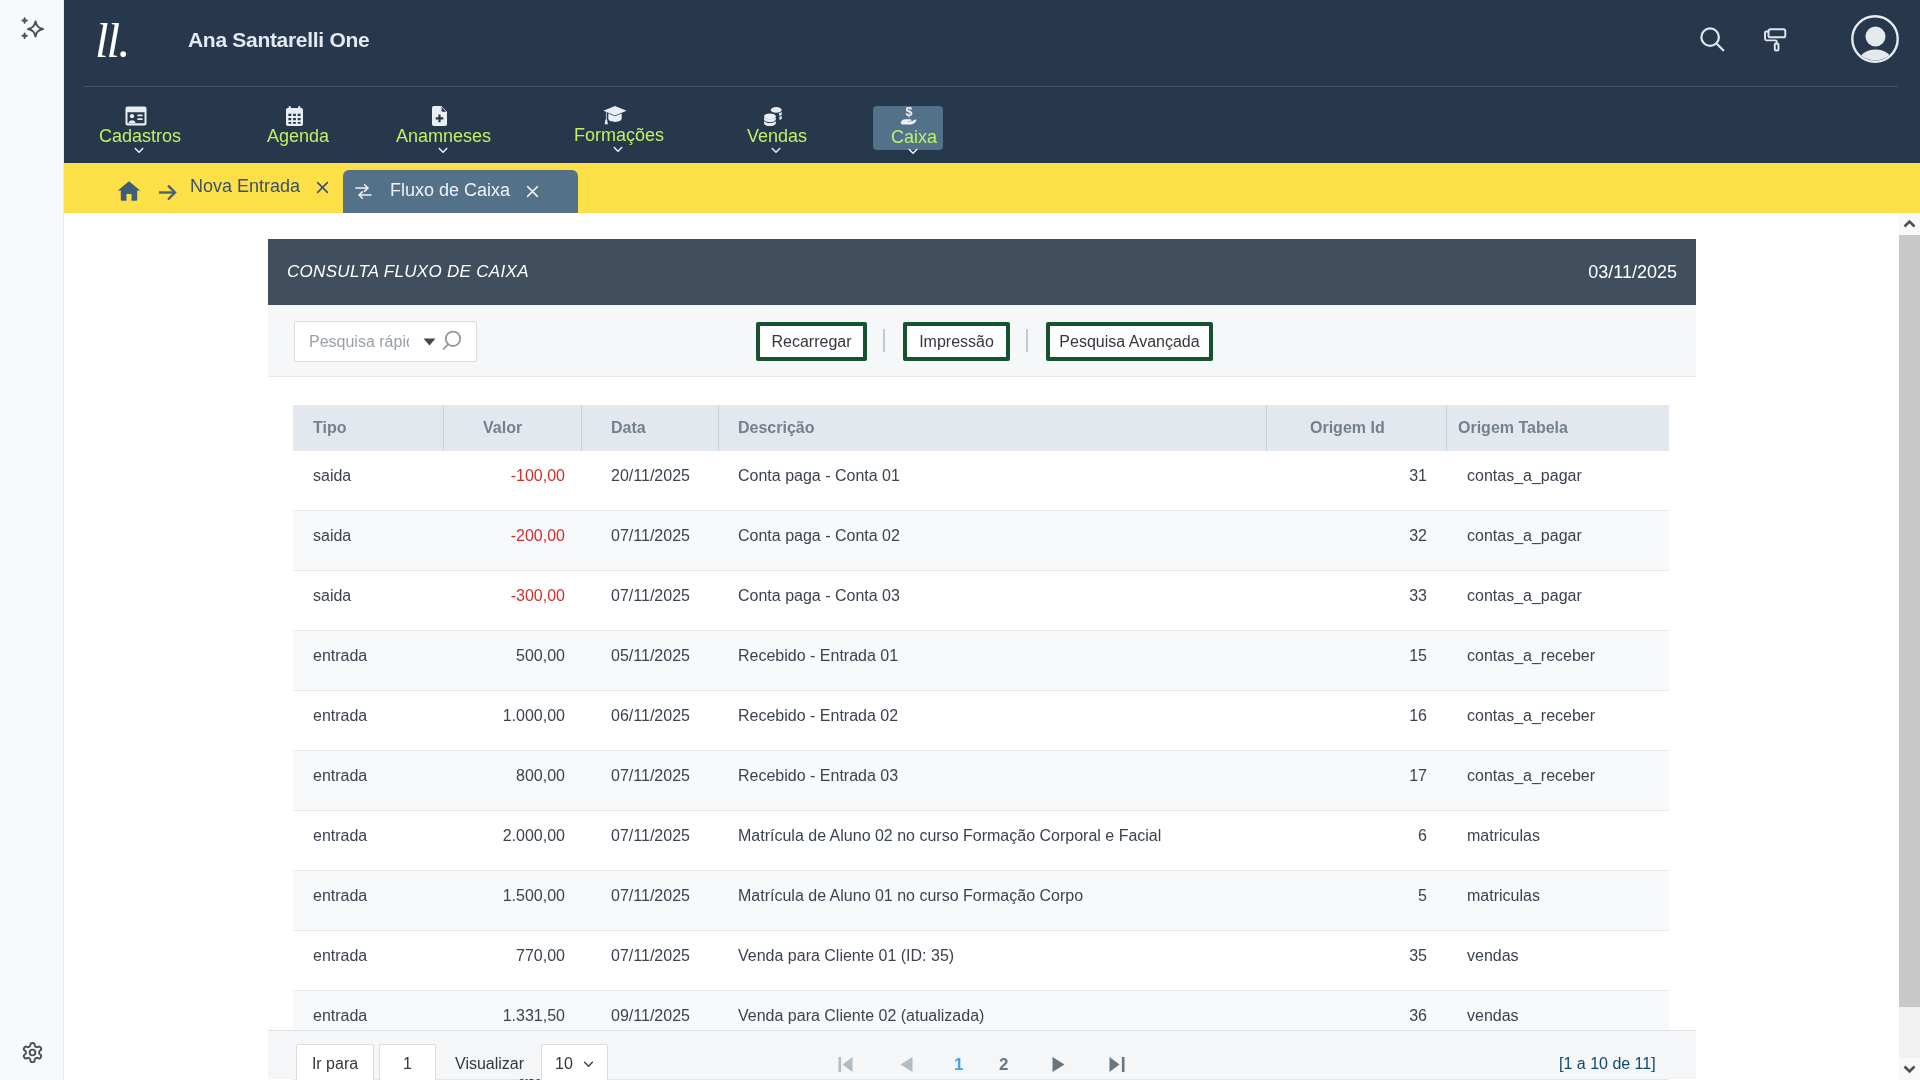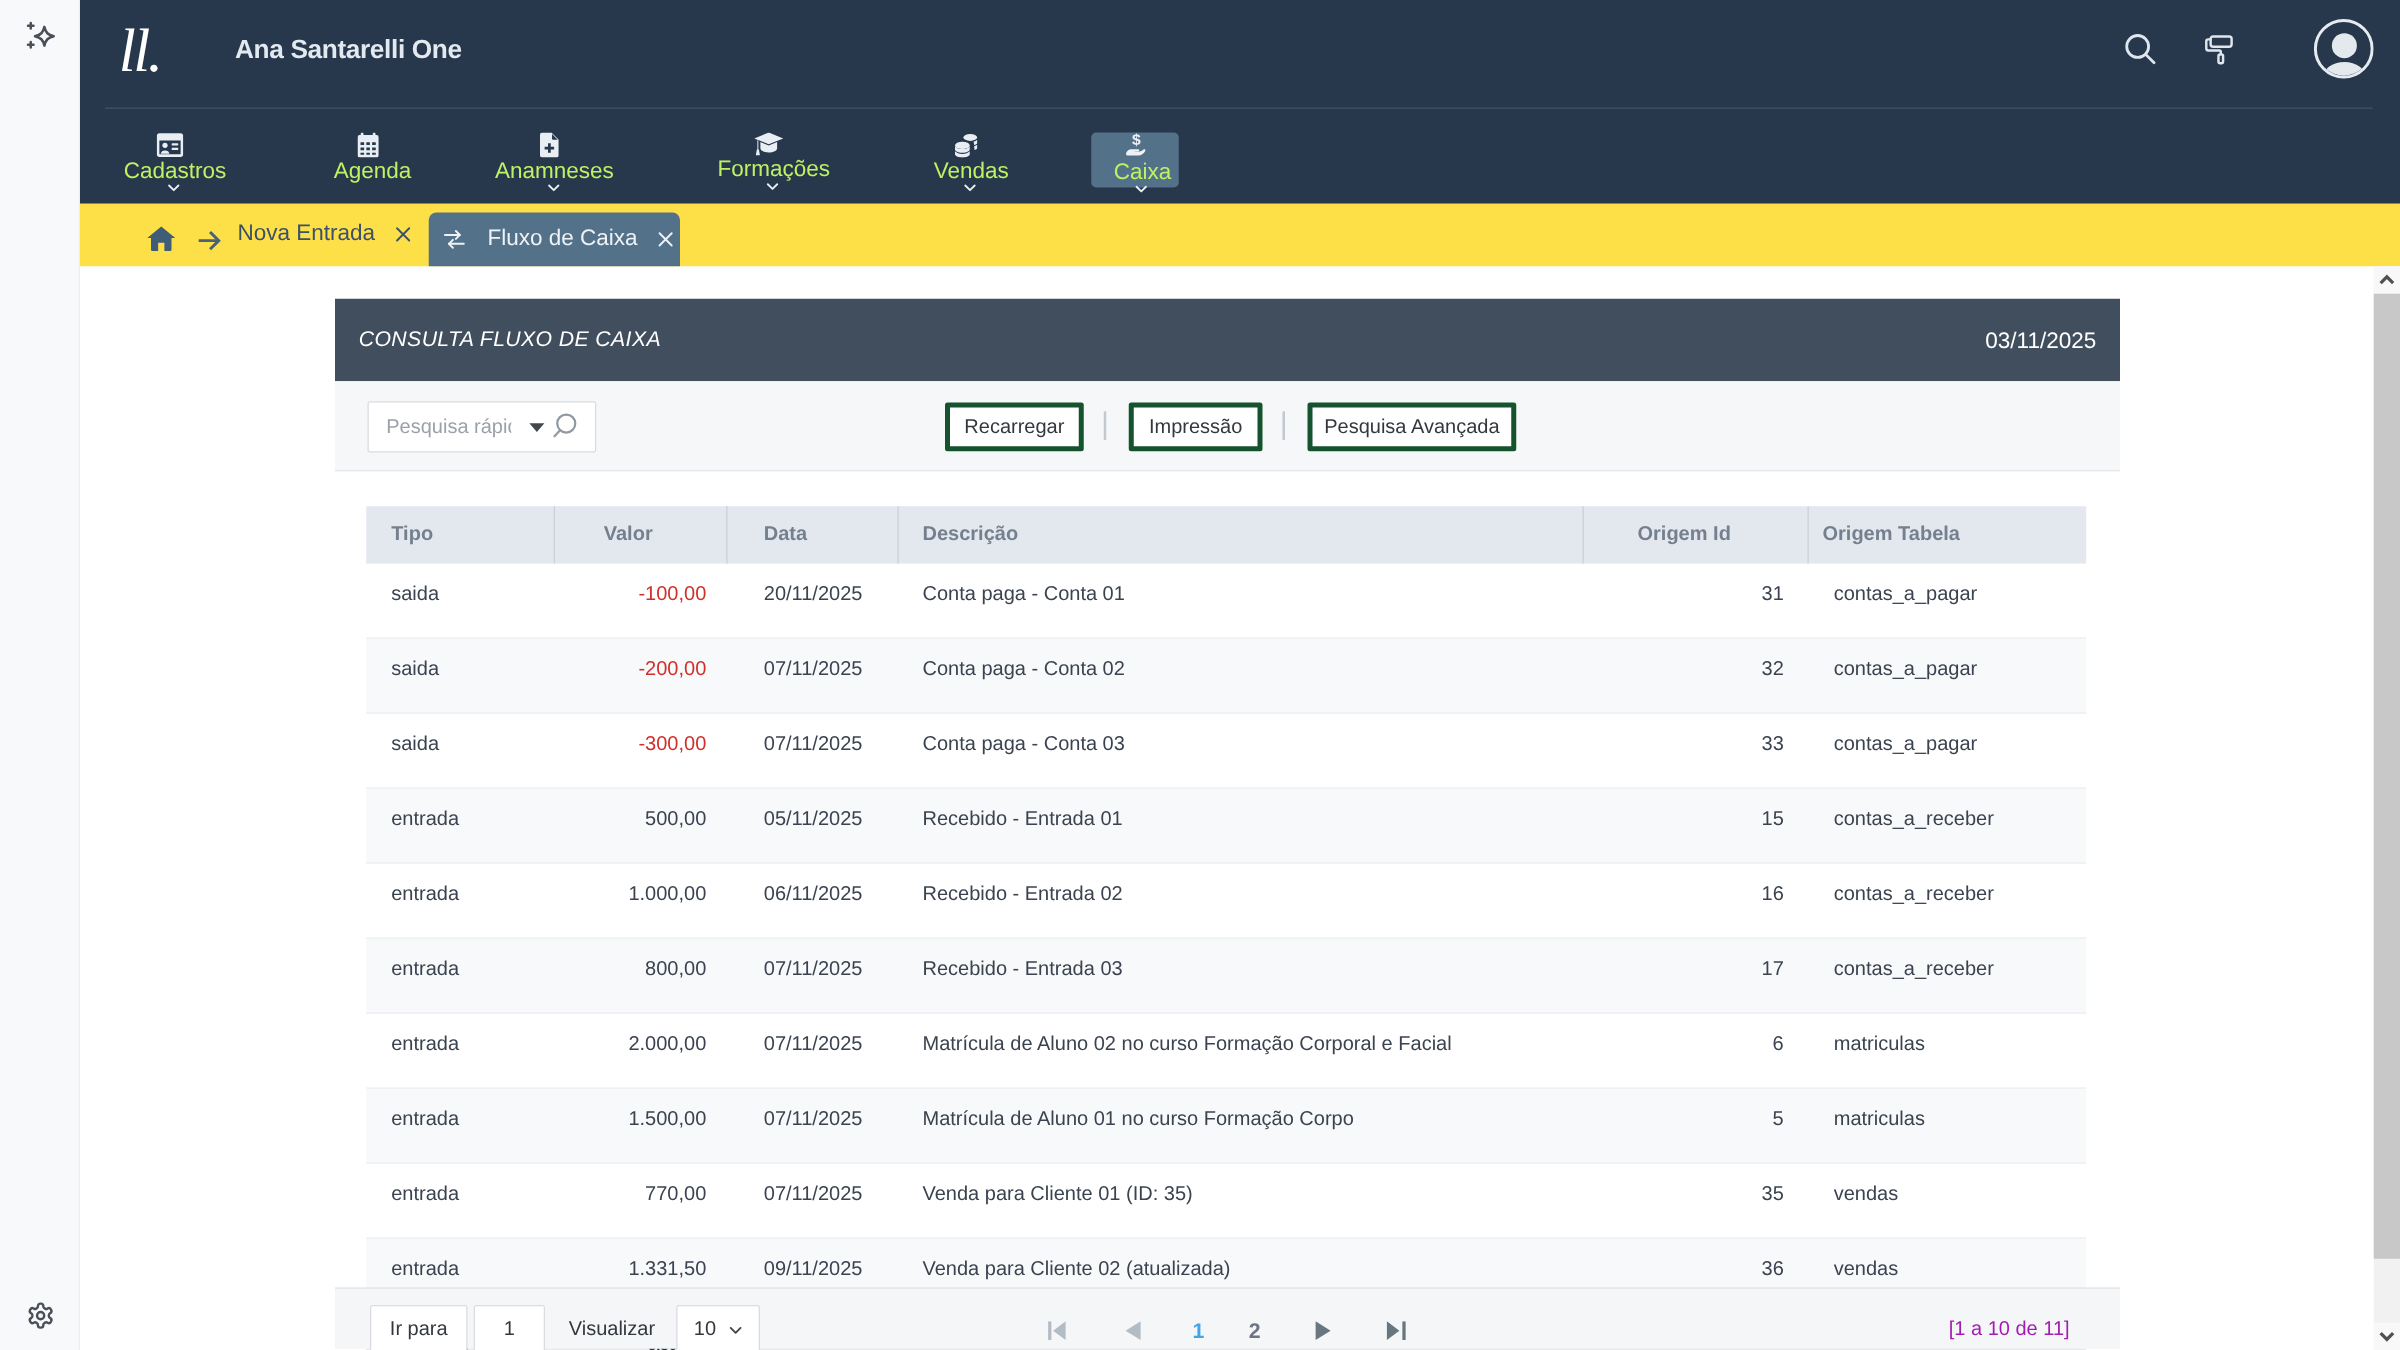--- a/index.html
+++ b/index.html
@@ -29,21 +29,21 @@
   .nav-item { position:absolute; top:19px; height:44px; display:flex;
     align-items:center; color:#bef264; font-size:18px;flex-direction:column; }
   .nav-item svg { flex:0 0 auto; }
   .nav-item .lbl { margin-left:8px; }
   .caret { margin-left:6px; width:10px; height:7px; }
   .nav-pill { background:#54718a; border-radius:4px; padding-left:10px; padding-right:6px; }
 
   
   #tabbar { position:absolute; left:64px; top:163px; width:1856px; height:50px;
     background:#fde047; z-index:4; }
-  .tab-active { position:absolute; left:279px; top:7px; width:201px; height:43px;
+  .tab-active { position:absolute; left:279px; top:7px; width:235px; height:43px;
     background:#54718a; border-radius:6px 6px 0 0; color:#eef2f6; }
 
   
   #content { position:absolute; left:64px; top:213px; width:1835px; height:867px;
     background:#fff; }
   #panel { position:absolute; left:204px; top:26px; width:1428px; }
   #panel-head { position:relative; width:1428px; height:66px; background:#414e5d;
     color:#fff; }
   #panel-head .t { position:absolute; left:19px; top:0; font-size:17px;
     letter-spacing:0.3px; line-height:66px;font-style:italic; }
@@ -372,21 +372,21 @@
   </svg>
   <div class="abs" style="left:686px;top:24px;font-size:17px;font-weight:700;color:#45a4e8">1</div>
   <div class="abs" style="left:731px;top:24px;font-size:17px;font-weight:700;color:#6b7684">2</div>
   <svg class="abs" style="left:784px;top:26px" width="13" height="15" viewBox="0 0 13 15" fill="#67767f">
     <path d="M0.5 0 L12.5 7.5 0.5 15 z"></path>
   </svg>
   <svg class="abs" style="left:841px;top:26px" width="16" height="15" viewBox="0 0 16 15" fill="#67767f">
     <path d="M0.5 0 L10.5 7.5 0.5 15 z"></path>
         <rect x="12.9" y="0" width="2.6" height="15"></rect>
   </svg>
-  <div class="abs" style="left:1291px;top:24px;font-size:16px;color:#a21caf">[1 a 10 de 11]</div>
+  <div class="abs" style="left:1291px;top:24px;font-size:16px;color:#0c4a6e">[1 a 10 de 11]</div>
 </div>
 </div>
 
 <div id="sb">
   <div class="btn" style="top:0">
     <svg style="position:absolute;left:4px;top:6px" width="13" height="9" viewBox="0 0 13 9" fill="none" stroke="#505050" stroke-width="2.6">
         <path d="M1.5 7.5 6.5 2.5 11.5 7.5"></path>
       </svg>
   </div>
   <div class="thumb"></div>

